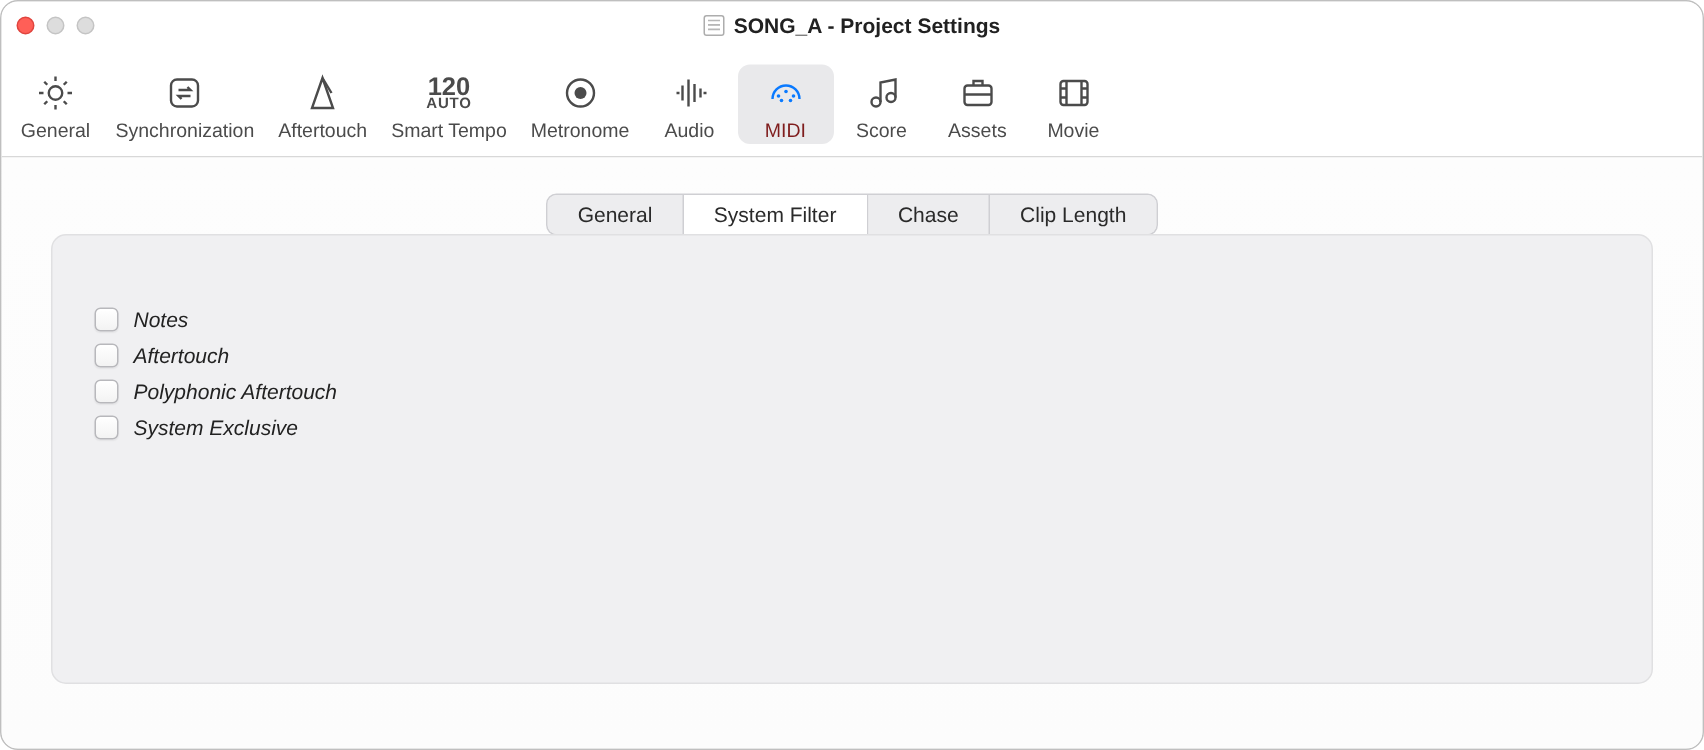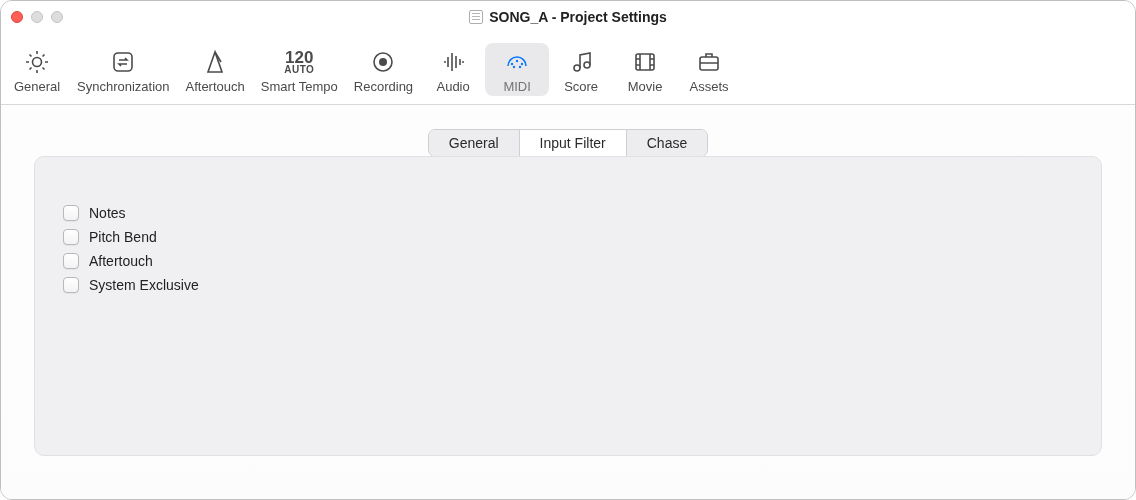--- a/index.html
+++ b/index.html
@@ -47,21 +47,21 @@
     display: flex; flex-direction: column; align-items: center; justify-content: flex-start;
     gap: 2px;
     border-radius: 8px;
     color: #4b4b4b;
     cursor: default;
     user-select: none;
   }
   .tb-item .icon { height: 30px; display:flex; align-items:center; justify-content:center;}
   .tb-item .lbl { font-size: 13px; color: #4b4b4b; }
   .tb-item.active { background: #e9e9eb; }
-  .tb-item.active .lbl { color: #737373; }
+  .tb-item.active .lbl { color: #7f1d1d; }
   .tb-item.active svg { stroke: #0a7aff; }
   svg { stroke: #4b4b4b; stroke-width: 1.6; fill: none; }
   .content {
     flex: 1;
     background: linear-gradient(#fdfdfd,#fcfcfc);
     padding: 24px;
     display:flex; flex-direction:column; align-items:center;
   }
   .seg {
     display: inline-flex;
@@ -87,20 +87,21 @@
     margin-top: -1px;
     background: #f0f0f2;
     border: 1px solid #e0e0e2;
     border-radius: 10px;
     padding: 44px 28px 60px 28px;
     min-height: 300px;
   }
   .check-row {
     display: flex; gap: 10px;
     padding: 4px 0;
+    font-style: italic;
   }
   .checkbox {
     width: 16px; height: 16px;
     border: 1px solid #b8b8bc;
     border-radius: 4px;
     background: linear-gradient(#fff,#f3f3f3);
     box-shadow: inset 0 1px 0 #fff, 0 1px 1px rgba(0,0,0,.05);
   }
   .check-label { font-size: 14px; color: #222; }
   .smart-tempo-txt { font-family: inherit; text-align:center; line-height:0.9;}
@@ -166,21 +167,21 @@
       <span class="lbl">Smart Tempo</span>
     </div>
 
     <div class="tb-item">
       <div class="icon">
           <svg width="28" height="28" viewBox="0 0 28 28">
             <circle cx="14" cy="14" r="9"></circle>
             <circle class="fillable" cx="14" cy="14" r="4" fill="#4b4b4b" stroke="none"></circle>
           </svg>
         </div>
-      <span class="lbl">Recording</span>
+      <span class="lbl">Metronome</span>
     </div>
 
 
     <div class="tb-item">
       <div class="icon">
           <svg width="28" height="28" viewBox="0 0 28 28">
             <path d="M5 14h2M9 9v10M13 5v18M17 8v12M21 11v6M25 14h-2"></path>
           </svg>
         </div>
       <span class="lbl">Audio</span>
@@ -207,59 +208,60 @@
             <circle cx="20" cy="17" r="3"></circle>
             <path d="M13 20V7l10-2v12"></path>
           </svg>
         </div>
       <span class="lbl">Score</span>
     </div>
 
     <div class="tb-item">
       <div class="icon">
           <svg width="28" height="28" viewBox="0 0 28 28">
+            <rect x="5" y="9" width="18" height="13" rx="2"></rect>
+            <path d="M11 9V6h6v3M5 15h18"></path>
+          </svg>
+        </div>
+      <span class="lbl">Assets</span>
+    </div>
+
+    <div class="tb-item">
+      <div class="icon">
+          <svg width="28" height="28" viewBox="0 0 28 28">
             <rect x="5" y="6" width="18" height="16" rx="2"></rect>
             <path d="M9 6v16M19 6v16M5 11h4M5 17h4M19 11h4M19 17h4"></path>
           </svg>
         </div>
       <span class="lbl">Movie</span>
     </div>
 
-    <div class="tb-item">
-      <div class="icon">
-          <svg width="28" height="28" viewBox="0 0 28 28">
-            <rect x="5" y="9" width="18" height="13" rx="2"></rect>
-            <path d="M11 9V6h6v3M5 15h18"></path>
-          </svg>
-        </div>
-      <span class="lbl">Assets</span>
-    </div>
-
   </div>
 
   <div class="content">
 
     <div class="seg">
       <div class="seg-item"><span>General</span></div>
-      <div class="seg-item active"><span>Input Filter</span></div>
+      <div class="seg-item active"><span>System Filter</span></div>
       <div class="seg-item"><span>Chase</span></div>
+      <div class="seg-item"><span>Clip Length</span></div>
     </div>
 
     <div class="panel">
       <div class="check-row">
         <div class="checkbox"></div>
         <span class="check-label">Notes</span>
       </div>
       <div class="check-row">
         <div class="checkbox"></div>
-        <span class="check-label">Pitch Bend</span>
-      </div>
-      <div class="check-row">
-        <div class="checkbox"></div>
         <span class="check-label">Aftertouch</span>
+      </div>
+      <div class="check-row">
+        <div class="checkbox"></div>
+        <span class="check-label">Polyphonic Aftertouch</span>
       </div>
       <div class="check-row">
         <div class="checkbox"></div>
         <span class="check-label">System Exclusive</span>
       </div>
     </div>
 
   </div>
 </div>
 

